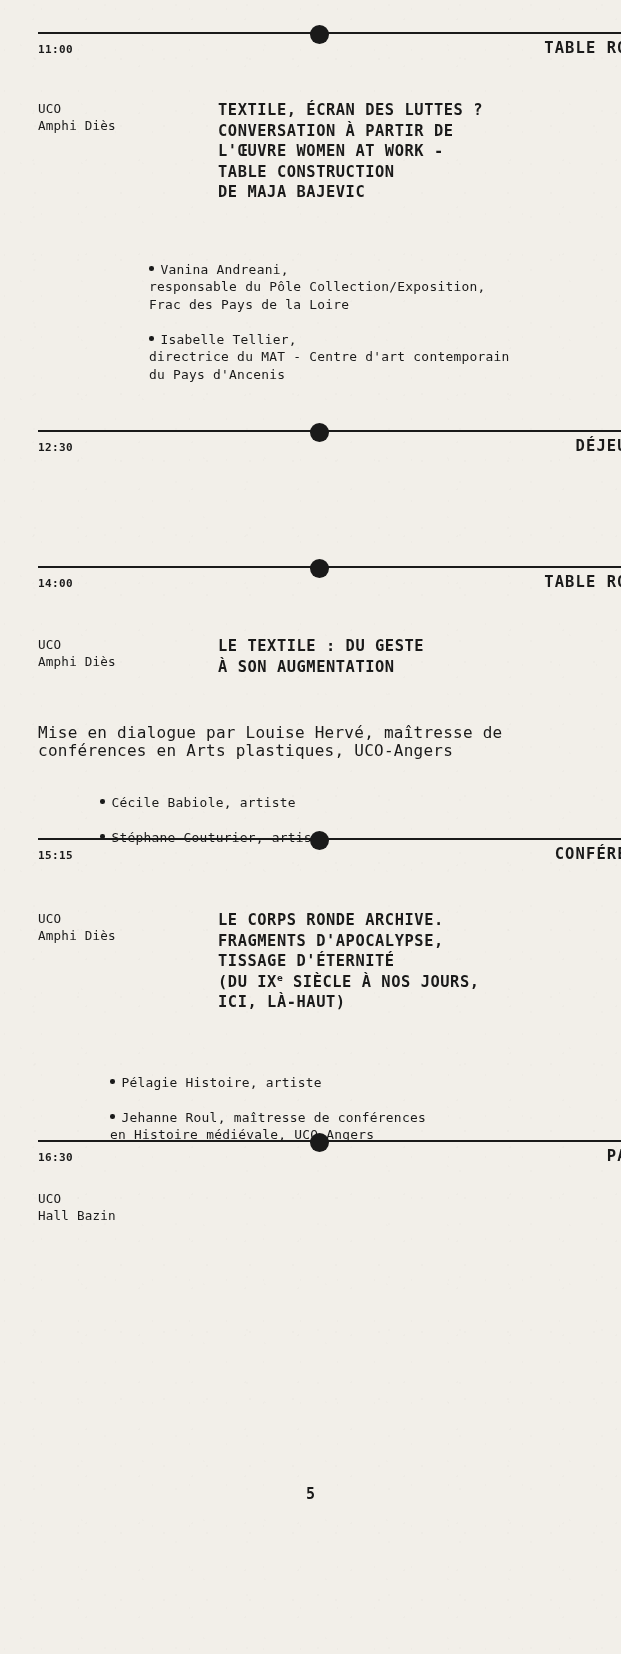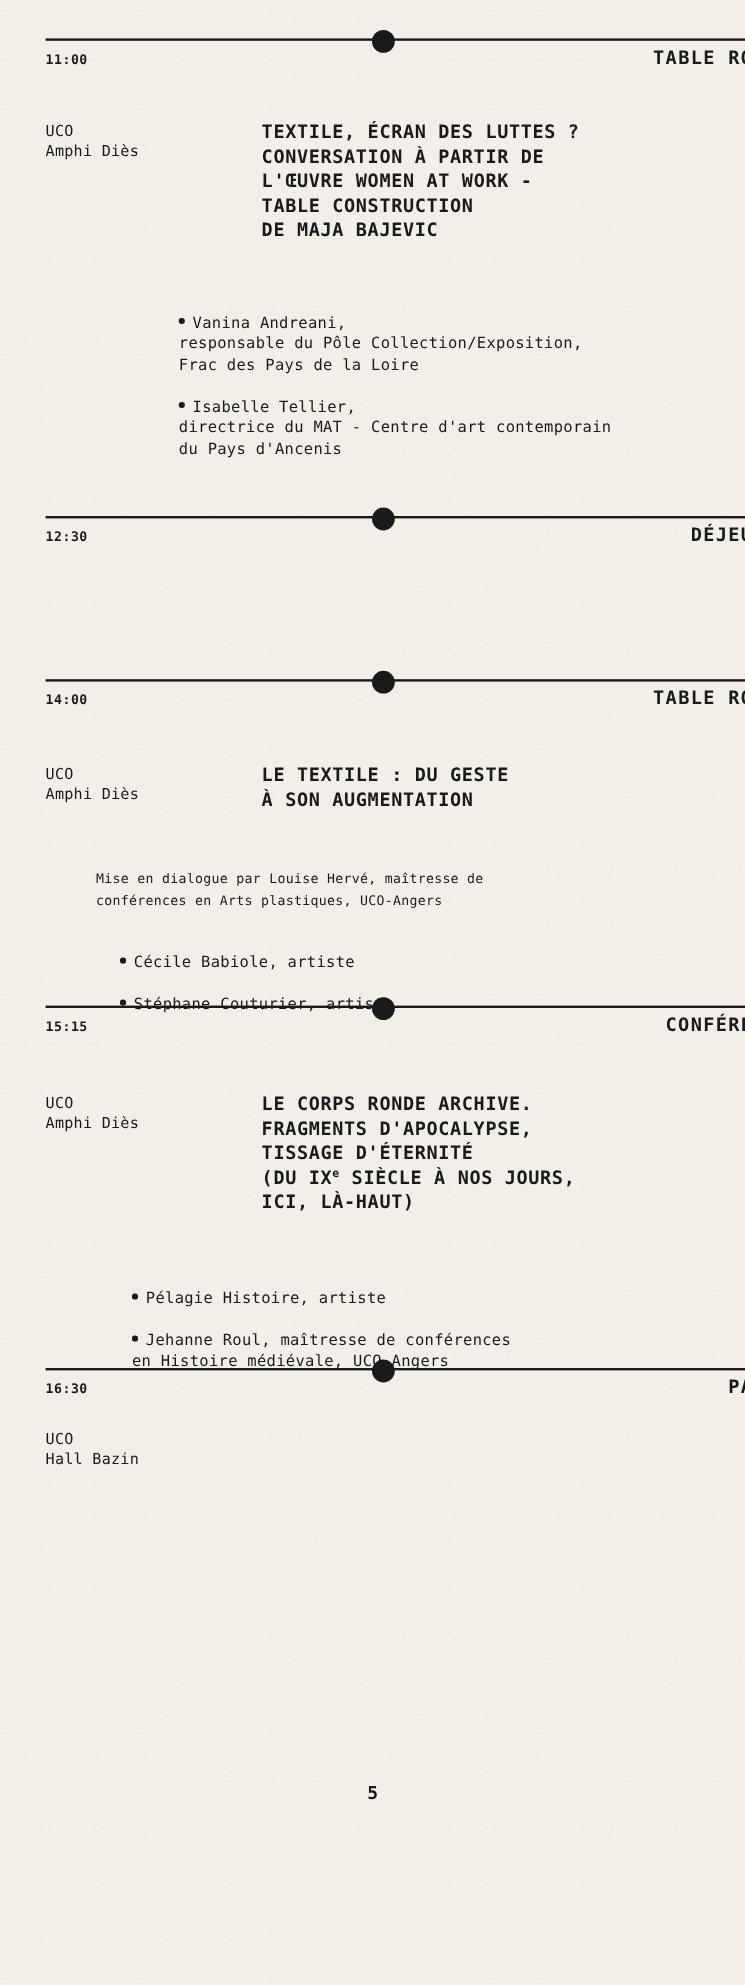--- a/index.html
+++ b/index.html
@@ -105,25 +105,24 @@
   .title .u {
     text-underline-offset: 3px;
     text-decoration-thickness: 1.6px;
   }
   .title sup {
     font-size: 0.62em;
     vertical-align: super;
     line-height: 0;
   }
   .intro {
-    font-size: 11px;
+    font-size: 16px;
     line-height: 17.5px;
     letter-spacing: 0.25px;
     white-space: pre-line;
-    margin-left: 42px;
   }
   .speakers {
     font-size: 12.9px;
     line-height: 17.5px;
     letter-spacing: 0.25px;
     white-space: pre-line;
   }
   .speaker-item {
     white-space: pre-line;
   }

